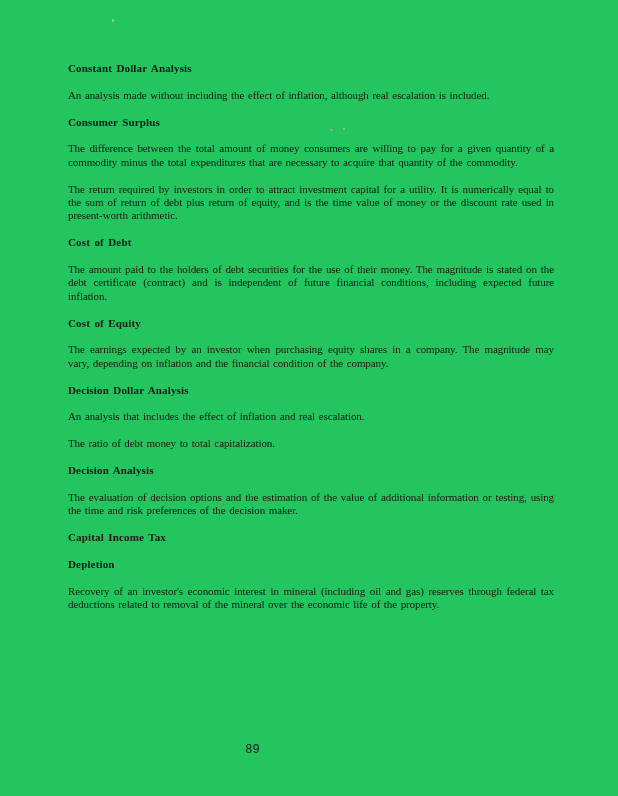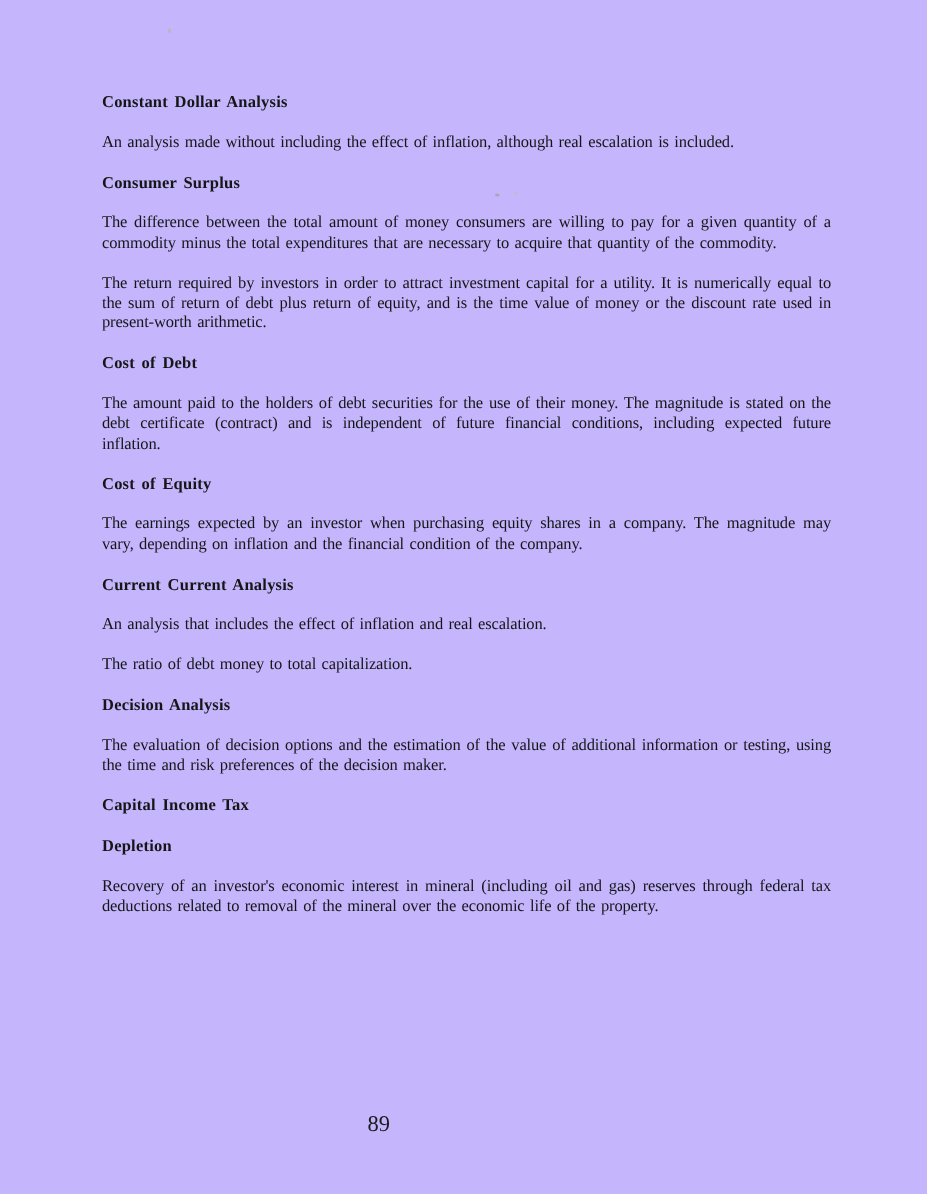--- a/index.html
+++ b/index.html
@@ -4,21 +4,21 @@
 <style>
   html, body {
     margin: 0;
     padding: 0;
     background: #ffffff;
   }
   .page {
     position: relative;
     width: 618px;
     height: 796px;
-    background: #c4b5fd;
+    background: #22c55e;
     color: #161616;
     font-family: "Liberation Serif", "DejaVu Serif", serif;
     font-size: 11px;
     line-height: 13.4px;
     overflow: hidden;
     box-sizing: border-box;
   }
   .content {
     position: absolute;
     top: 62px;
@@ -37,22 +37,23 @@
     text-align: justify;
     letter-spacing: -0.1px;
     word-spacing: 1px;
   }
   .page-number {
     position: absolute;
     top: 744px;
     left: 0;
     width: 505px;
     text-align: center;
-    font-size: 15px;
+    font-size: 12px;
     color: #1b1b1b;
+    font-family: Liberation Mono, monospace;
   }
   .artifact {
     position: absolute;
     background: #b9b9b9;
     border-radius: 50%;
   }
   .artifact-top {
     top: 19px;
     left: 112px;
     width: 2px;
@@ -102,21 +103,21 @@
       <h3 class="term-title">Cost of Debt</h3>
       <p class="term-def">The amount paid to the holders of debt securities for the use of their money. The magnitude is stated on the debt certificate (contract) and is independent of future financial conditions, including expected future inflation.</p>
     </section>
 
     <section>
       <h3 class="term-title">Cost of Equity</h3>
       <p class="term-def">The earnings expected by an investor when purchasing equity shares in a company. The magnitude may vary, depending on inflation and the financial condition of the company.</p>
     </section>
 
     <section>
-      <h3 class="term-title">Current Current Analysis</h3>
+      <h3 class="term-title">Decision Dollar Analysis</h3>
       <p class="term-def">An analysis that includes the effect of inflation and real escalation.</p>
     </section>
 
     <section>
       <p class="term-def">The ratio of debt money to total capitalization.</p>
     </section>
 
     <section>
       <h3 class="term-title">Decision Analysis</h3>
       <p class="term-def">The evaluation of decision options and the estimation of the value of additional information or testing, using the time and risk preferences of the decision maker.</p>

